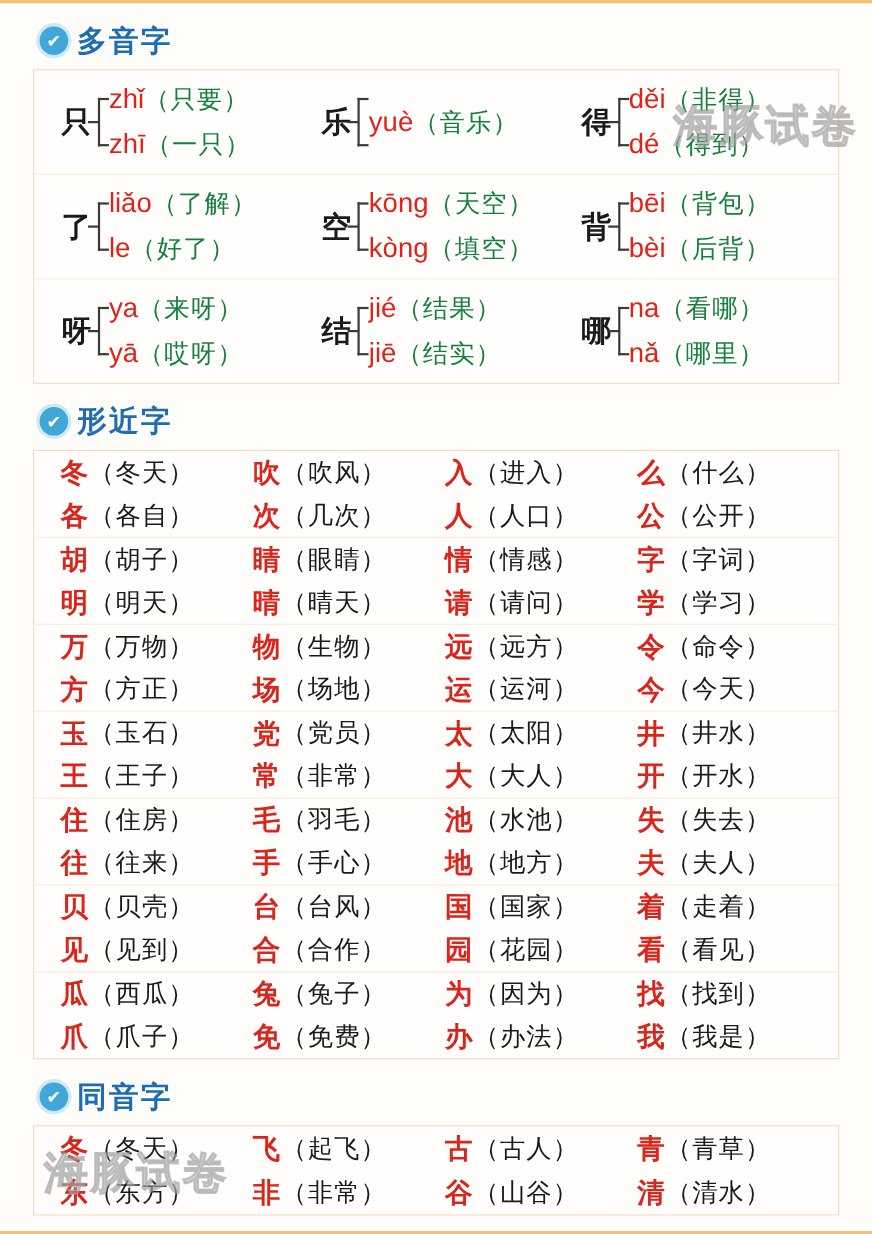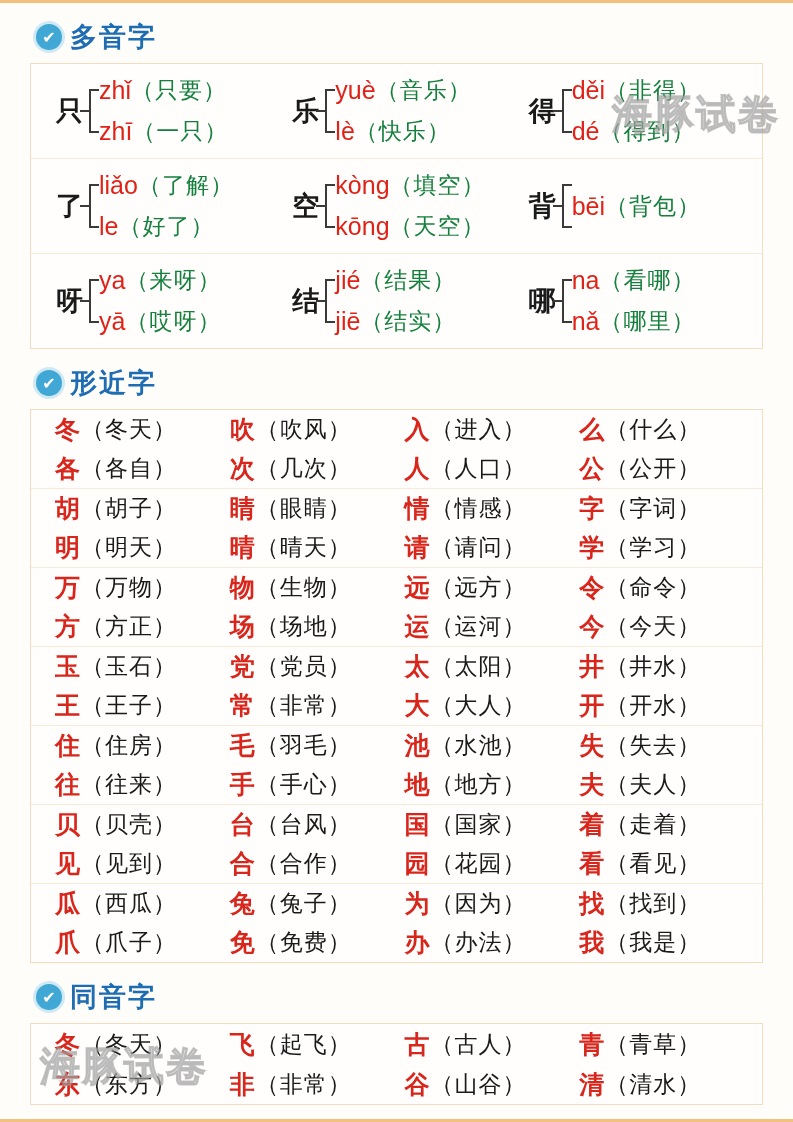--- a/index.html
+++ b/index.html
@@ -96,24 +96,20 @@
             </span>
           </div>
           <div class="duo-entry">
             <span class="duo-char">乐</span>
             <span class="duo-brk"></span>
             <span class="duo-readings">
               <span class="duo-reading">
                 <span class="py">yuè</span>
                 <span class="duo-word">（音乐）</span>
               </span>
-              <span class="duo-reading">
-                <span class="py">lè</span>
-                <span class="duo-word">（快乐）</span>
-              </span>
             </span>
           </div>
           <div class="duo-entry">
             <span class="duo-char">得</span>
             <span class="duo-brk"></span>
             <span class="duo-readings">
               <span class="duo-reading">
                 <span class="py">děi</span>
                 <span class="duo-word">（非得）</span>
               </span>
@@ -137,36 +133,40 @@
                 <span class="py">le</span>
                 <span class="duo-word">（好了）</span>
               </span>
             </span>
           </div>
           <div class="duo-entry">
             <span class="duo-char">空</span>
             <span class="duo-brk"></span>
             <span class="duo-readings">
               <span class="duo-reading">
+                <span class="py">kōng</span>
+                <span class="duo-word">（天空）</span>
+              </span>
+              <span class="duo-reading">
                 <span class="py">kòng</span>
                 <span class="duo-word">（填空）</span>
               </span>
-              <span class="duo-reading">
-                <span class="py">kōng</span>
-                <span class="duo-word">（天空）</span>
-              </span>
             </span>
           </div>
           <div class="duo-entry">
             <span class="duo-char">背</span>
             <span class="duo-brk"></span>
             <span class="duo-readings">
               <span class="duo-reading">
                 <span class="py">bēi</span>
                 <span class="duo-word">（背包）</span>
+              </span>
+              <span class="duo-reading">
+                <span class="py">bèi</span>
+                <span class="duo-word">（后背）</span>
               </span>
             </span>
           </div>
         </div>
         <div class="duo-row">
           <div class="duo-entry">
             <span class="duo-char">呀</span>
             <span class="duo-brk"></span>
             <span class="duo-readings">
               <span class="duo-reading">

